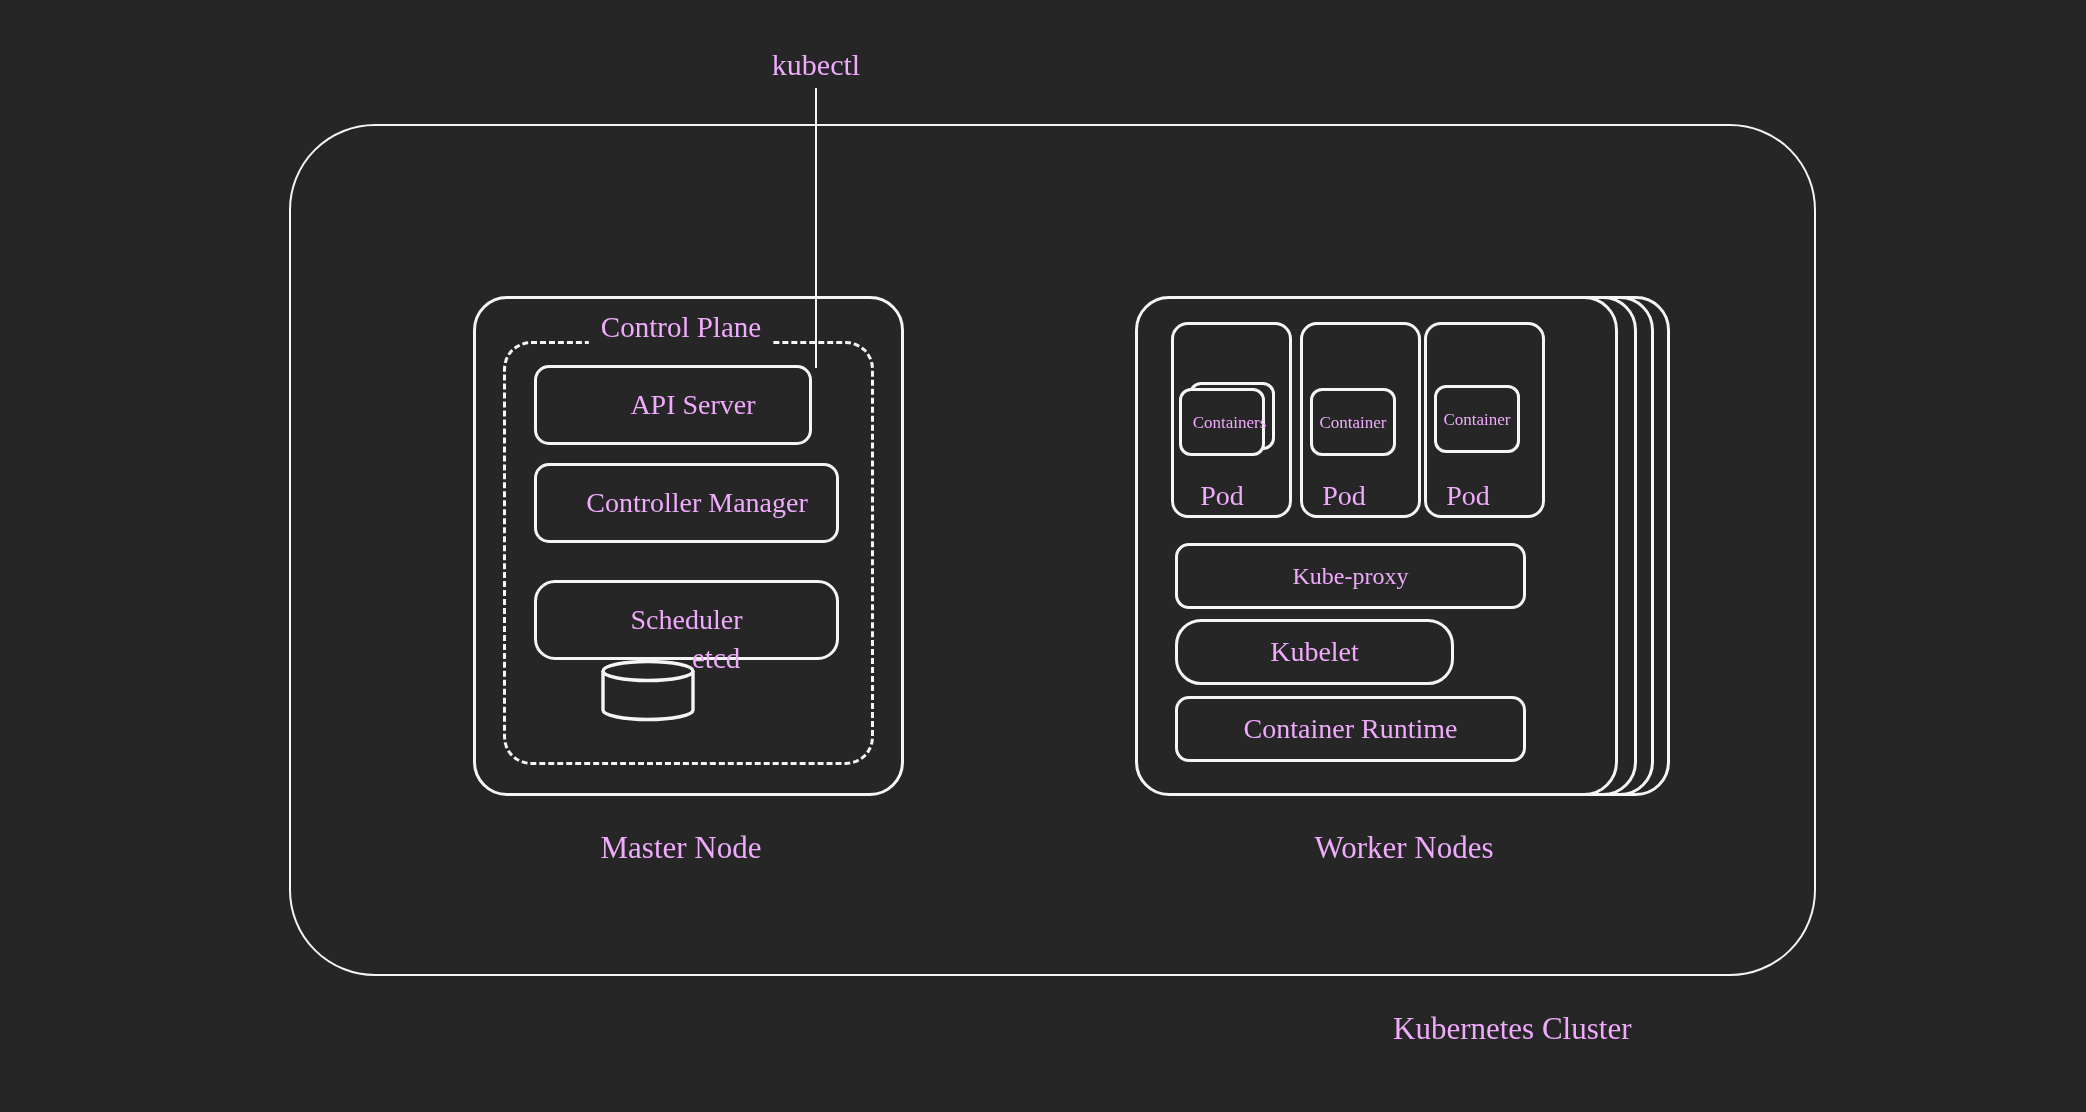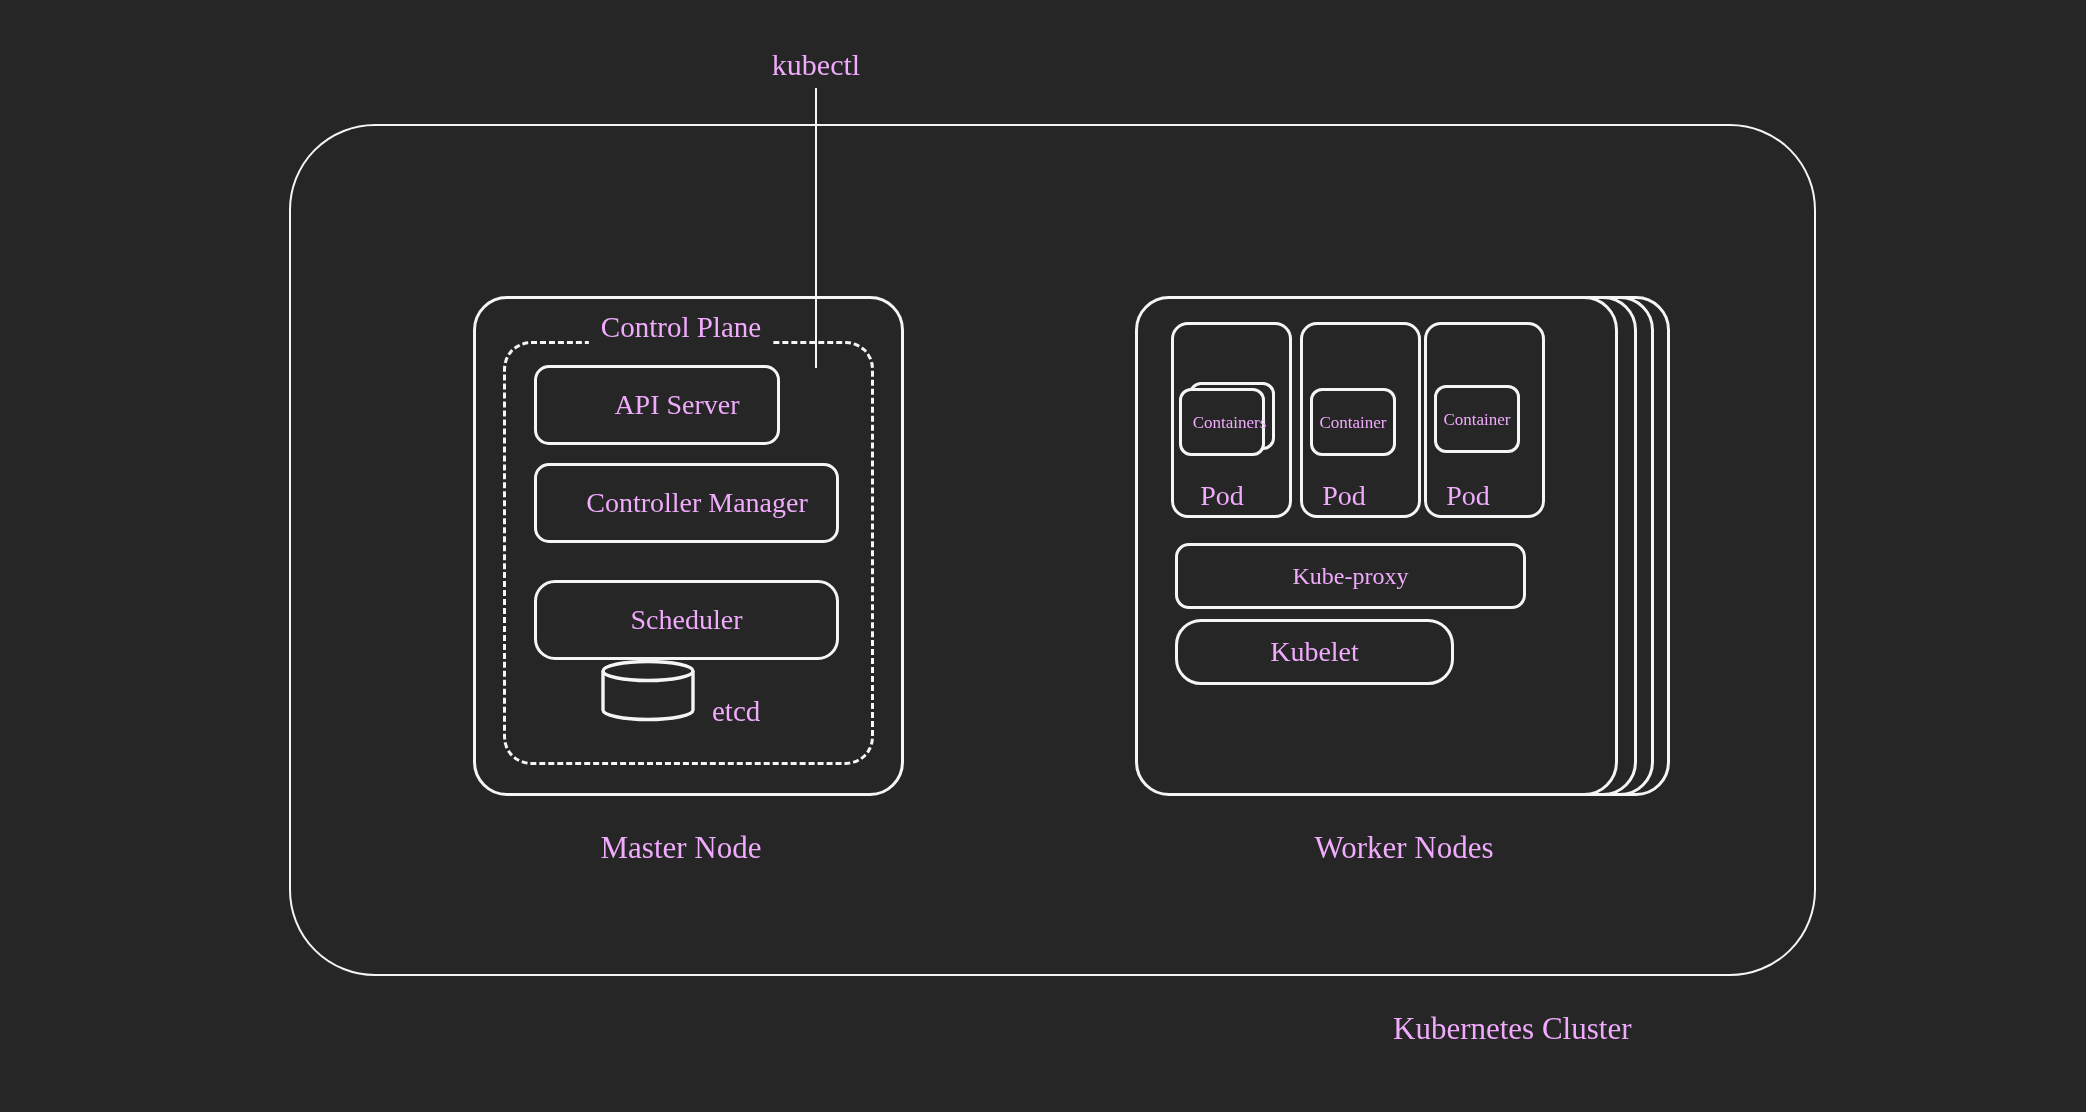--- a/index.html
+++ b/index.html
@@ -71,40 +71,40 @@
   <div class="box box-thin" style="left:289px; top:124px; width:1527px; height:852px; border-radius:86px;"></div>
 
   <div class="lbl" style="left:1393px; top:1013px; font-size:31px;">Kubernetes Cluster</div>
 
   <div class="box" style="left:473px; top:296px; width:431px; height:500px; border-radius:34px;"></div>
 
   <div class="box dashed" style="left:503px; top:341px; width:371px; height:424px; border-radius:28px;"></div>
 
   <div class="lbl center-lbl" style="left:681px; top:310px; font-size:29px; background:#262626; padding:3px 12px;">Control Plane</div>
 
-  <div class="box box-fill flexcenter" style="left:534px; top:365px; width:246px; height:80px; border-radius:15px;padding-left:40px;">
+  <div class="box box-fill flexcenter" style="left:534px; top:365px; width:278px; height:80px; border-radius:15px;padding-left:40px;">
     <span class="lbl" style="position:static; font-size:28px;">API Server</span>
   </div>
 
   <div class="box box-fill flexcenter" style="left:534px; top:463px; width:305px; height:80px; border-radius:15px;padding-left:21px;">
     <span class="lbl" style="position:static; font-size:28px;">Controller Manager</span>
   </div>
 
   <div class="box box-fill flexcenter" style="left:534px; top:580px; width:305px; height:80px; border-radius:21px;">
     <span class="lbl" style="position:static; font-size:28px;">Scheduler</span>
   </div>
 
   <div style="position:absolute; left:600px; top:660px; width:96px; height:62px;">
     <svg width="96" height="62" viewBox="0 0 96 62">
       <ellipse cx="48" cy="11" rx="45" ry="9.5" fill="none" stroke="#f5f5f5" stroke-width="3.4"></ellipse>
       <path d="M3 11 L3 50 A45 9.5 0 0 0 93 50 L93 11" fill="none" stroke="#f5f5f5" stroke-width="3.4"></path>
     </svg>
   </div>
 
-  <div class="lbl" style="left:692px; top:697px; font-size:29px;margin-left:20px;">etcd</div>
+  <div class="lbl" style="left:692px; top:644px; font-size:29px;">etcd</div>
 
   <div class="lbl center-lbl" style="left:681px; top:832px; font-size:31px;">Master Node</div>
 
   <div class="box" style="left:1187px; top:296px; width:483px; height:500px; border-radius:34px;"></div>
   <div class="box" style="left:1171px; top:296px; width:483px; height:500px; border-radius:34px;"></div>
   <div class="box" style="left:1154px; top:296px; width:483px; height:500px; border-radius:34px;"></div>
 
   <div class="box box-fill" style="left:1135px; top:296px; width:483px; height:500px; border-radius:34px;"></div>
 
   <div class="box box-fill" style="left:1171px; top:322px; width:121px; height:196px; border-radius:17px;">
@@ -131,16 +131,19 @@
   <div class="lbl center-lbl" style="left:1468px; top:482px; font-size:28px;">Pod</div>
 
   <div class="box box-fill flexcenter" style="left:1175px; top:543px; width:351px; height:66px; border-radius:14px;">
     <span class="lbl" style="position:static; font-size:24px;">Kube-proxy</span>
   </div>
 
   <div class="box box-fill flexcenter" style="left:1175px; top:619px; width:279px; height:66px; border-radius:26px;">
     <span class="lbl" style="position:static; font-size:28px;">Kubelet</span>
   </div>
 
+  <div class="box box-fill flexcenter" style="left:1175px; top:696px; width:351px; height:66px; border-radius:14px;">
+    <span class="lbl" style="position:static; font-size:28px;">Container Runtime</span>
+  </div>
 
   <div class="lbl center-lbl" style="left:1404px; top:832px; font-size:31px;">Worker Nodes</div>
 
 </div>
 
 </body></html>

